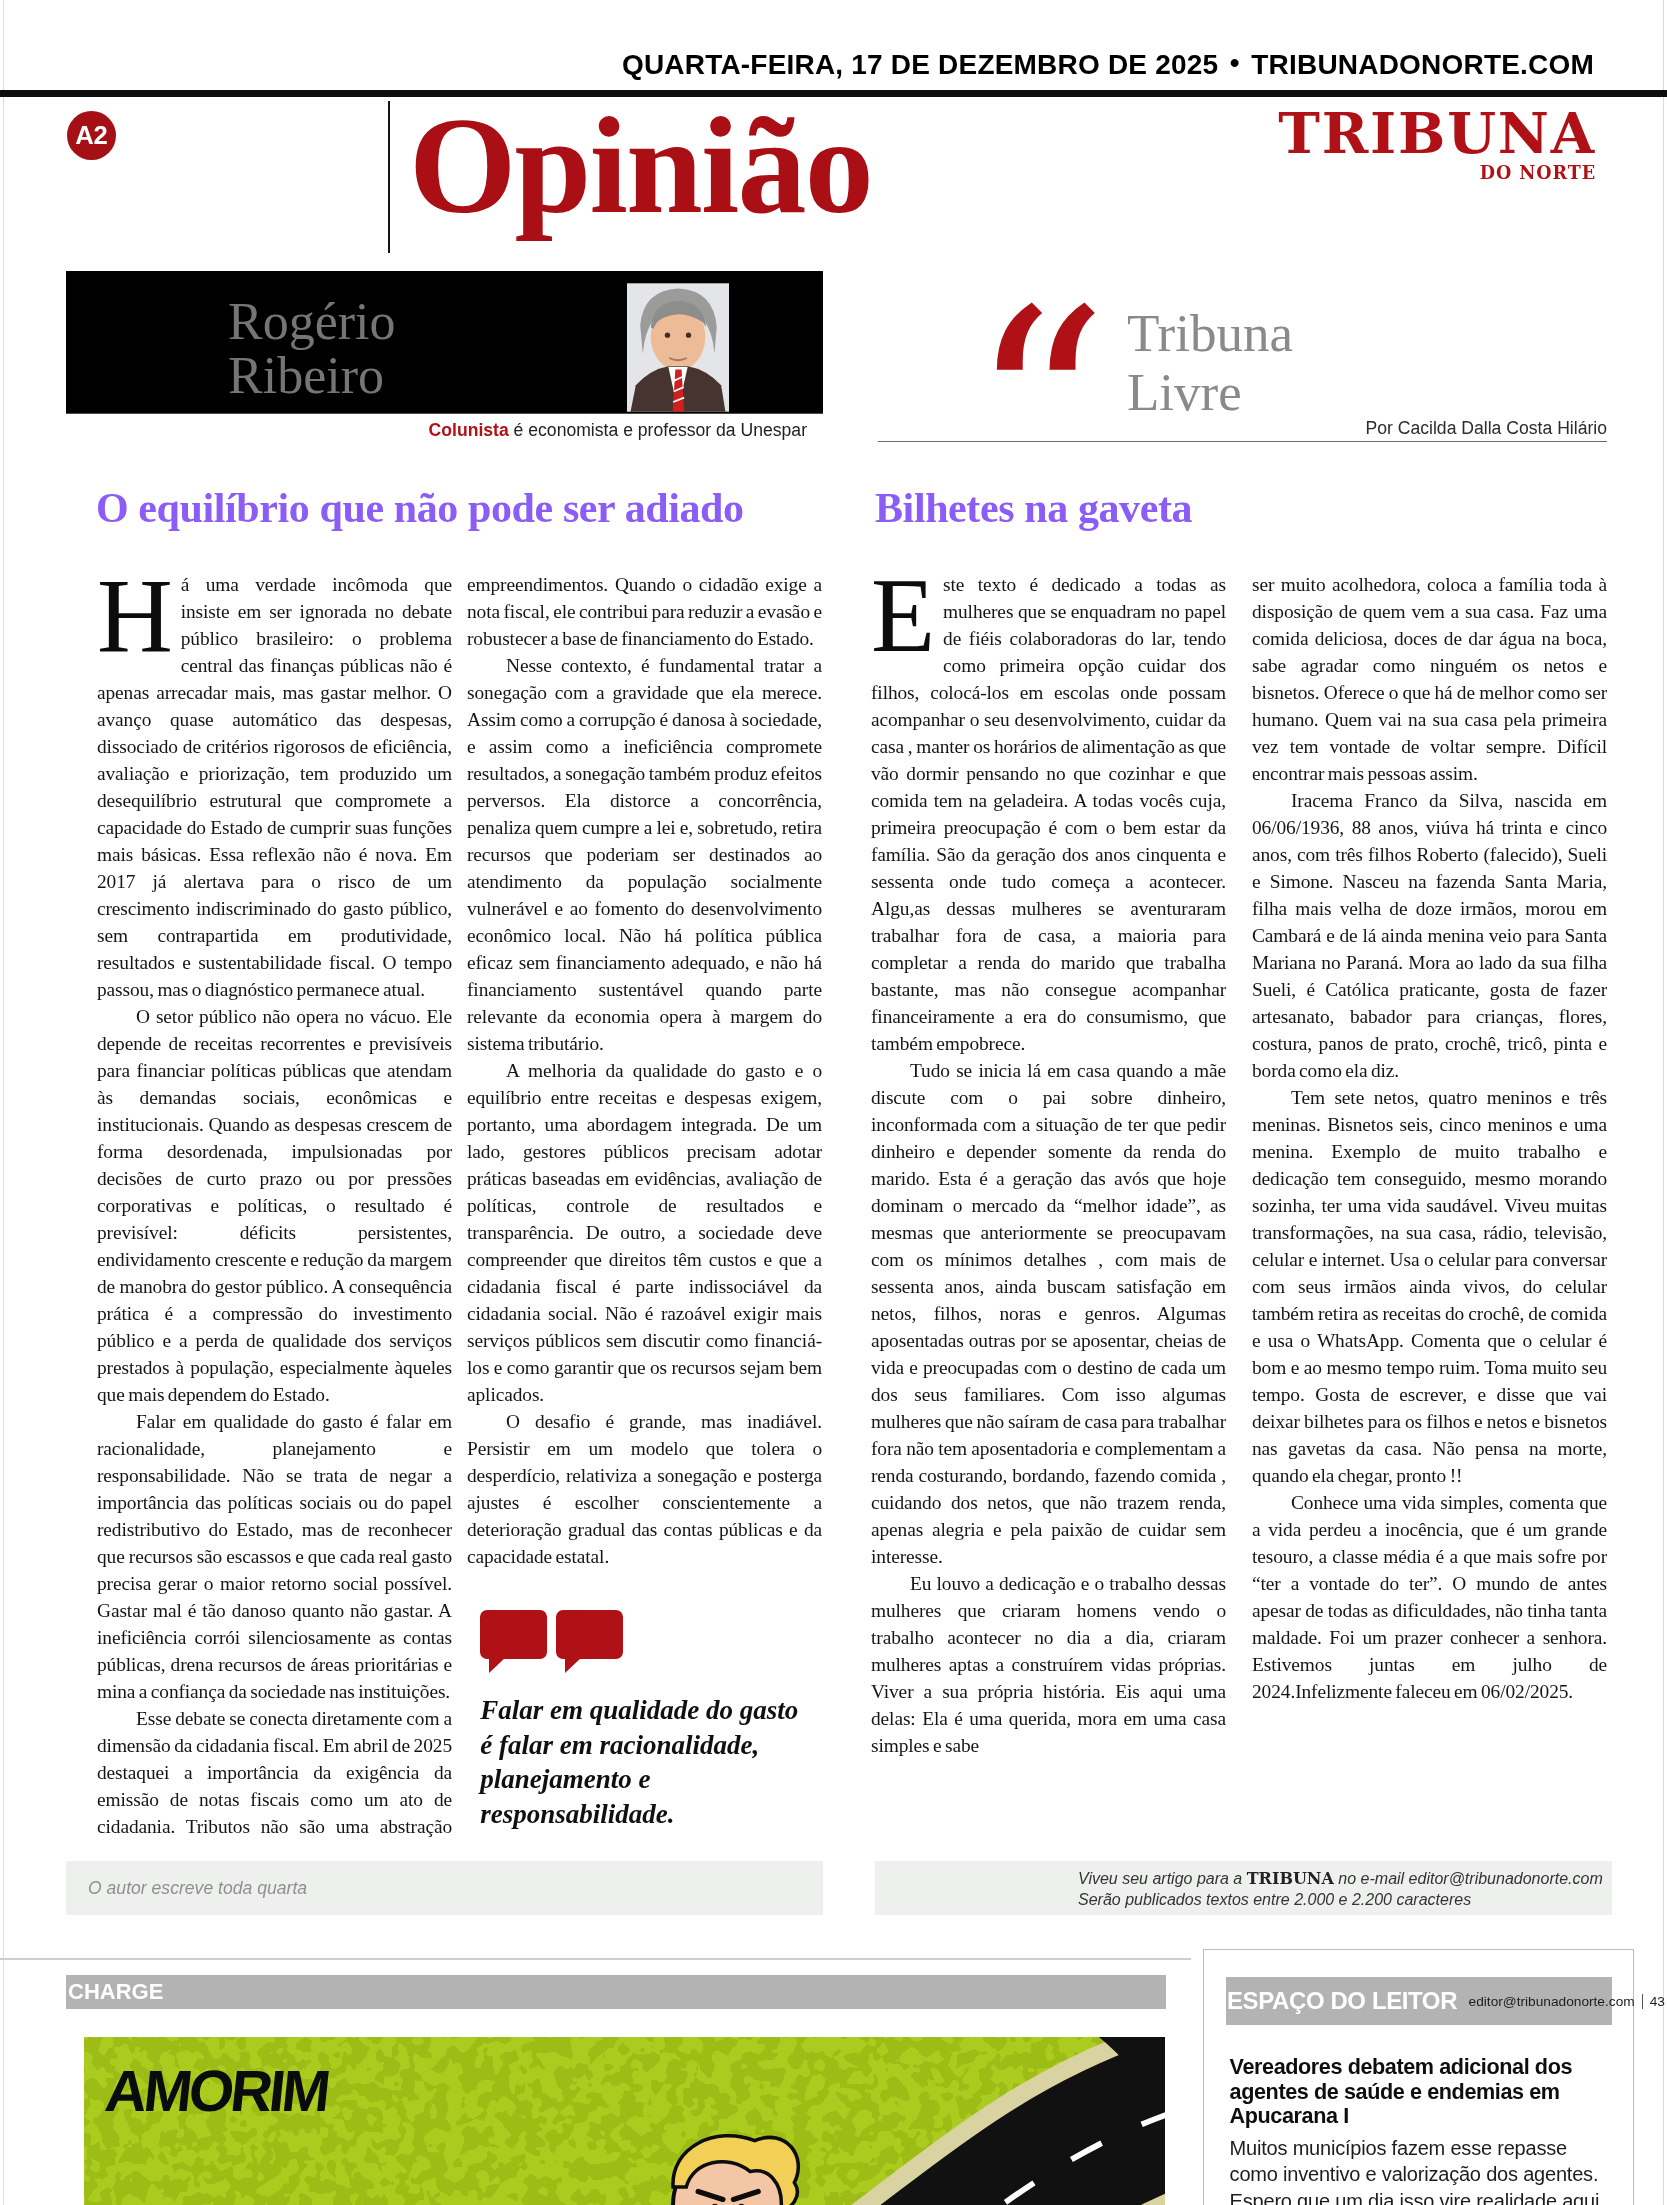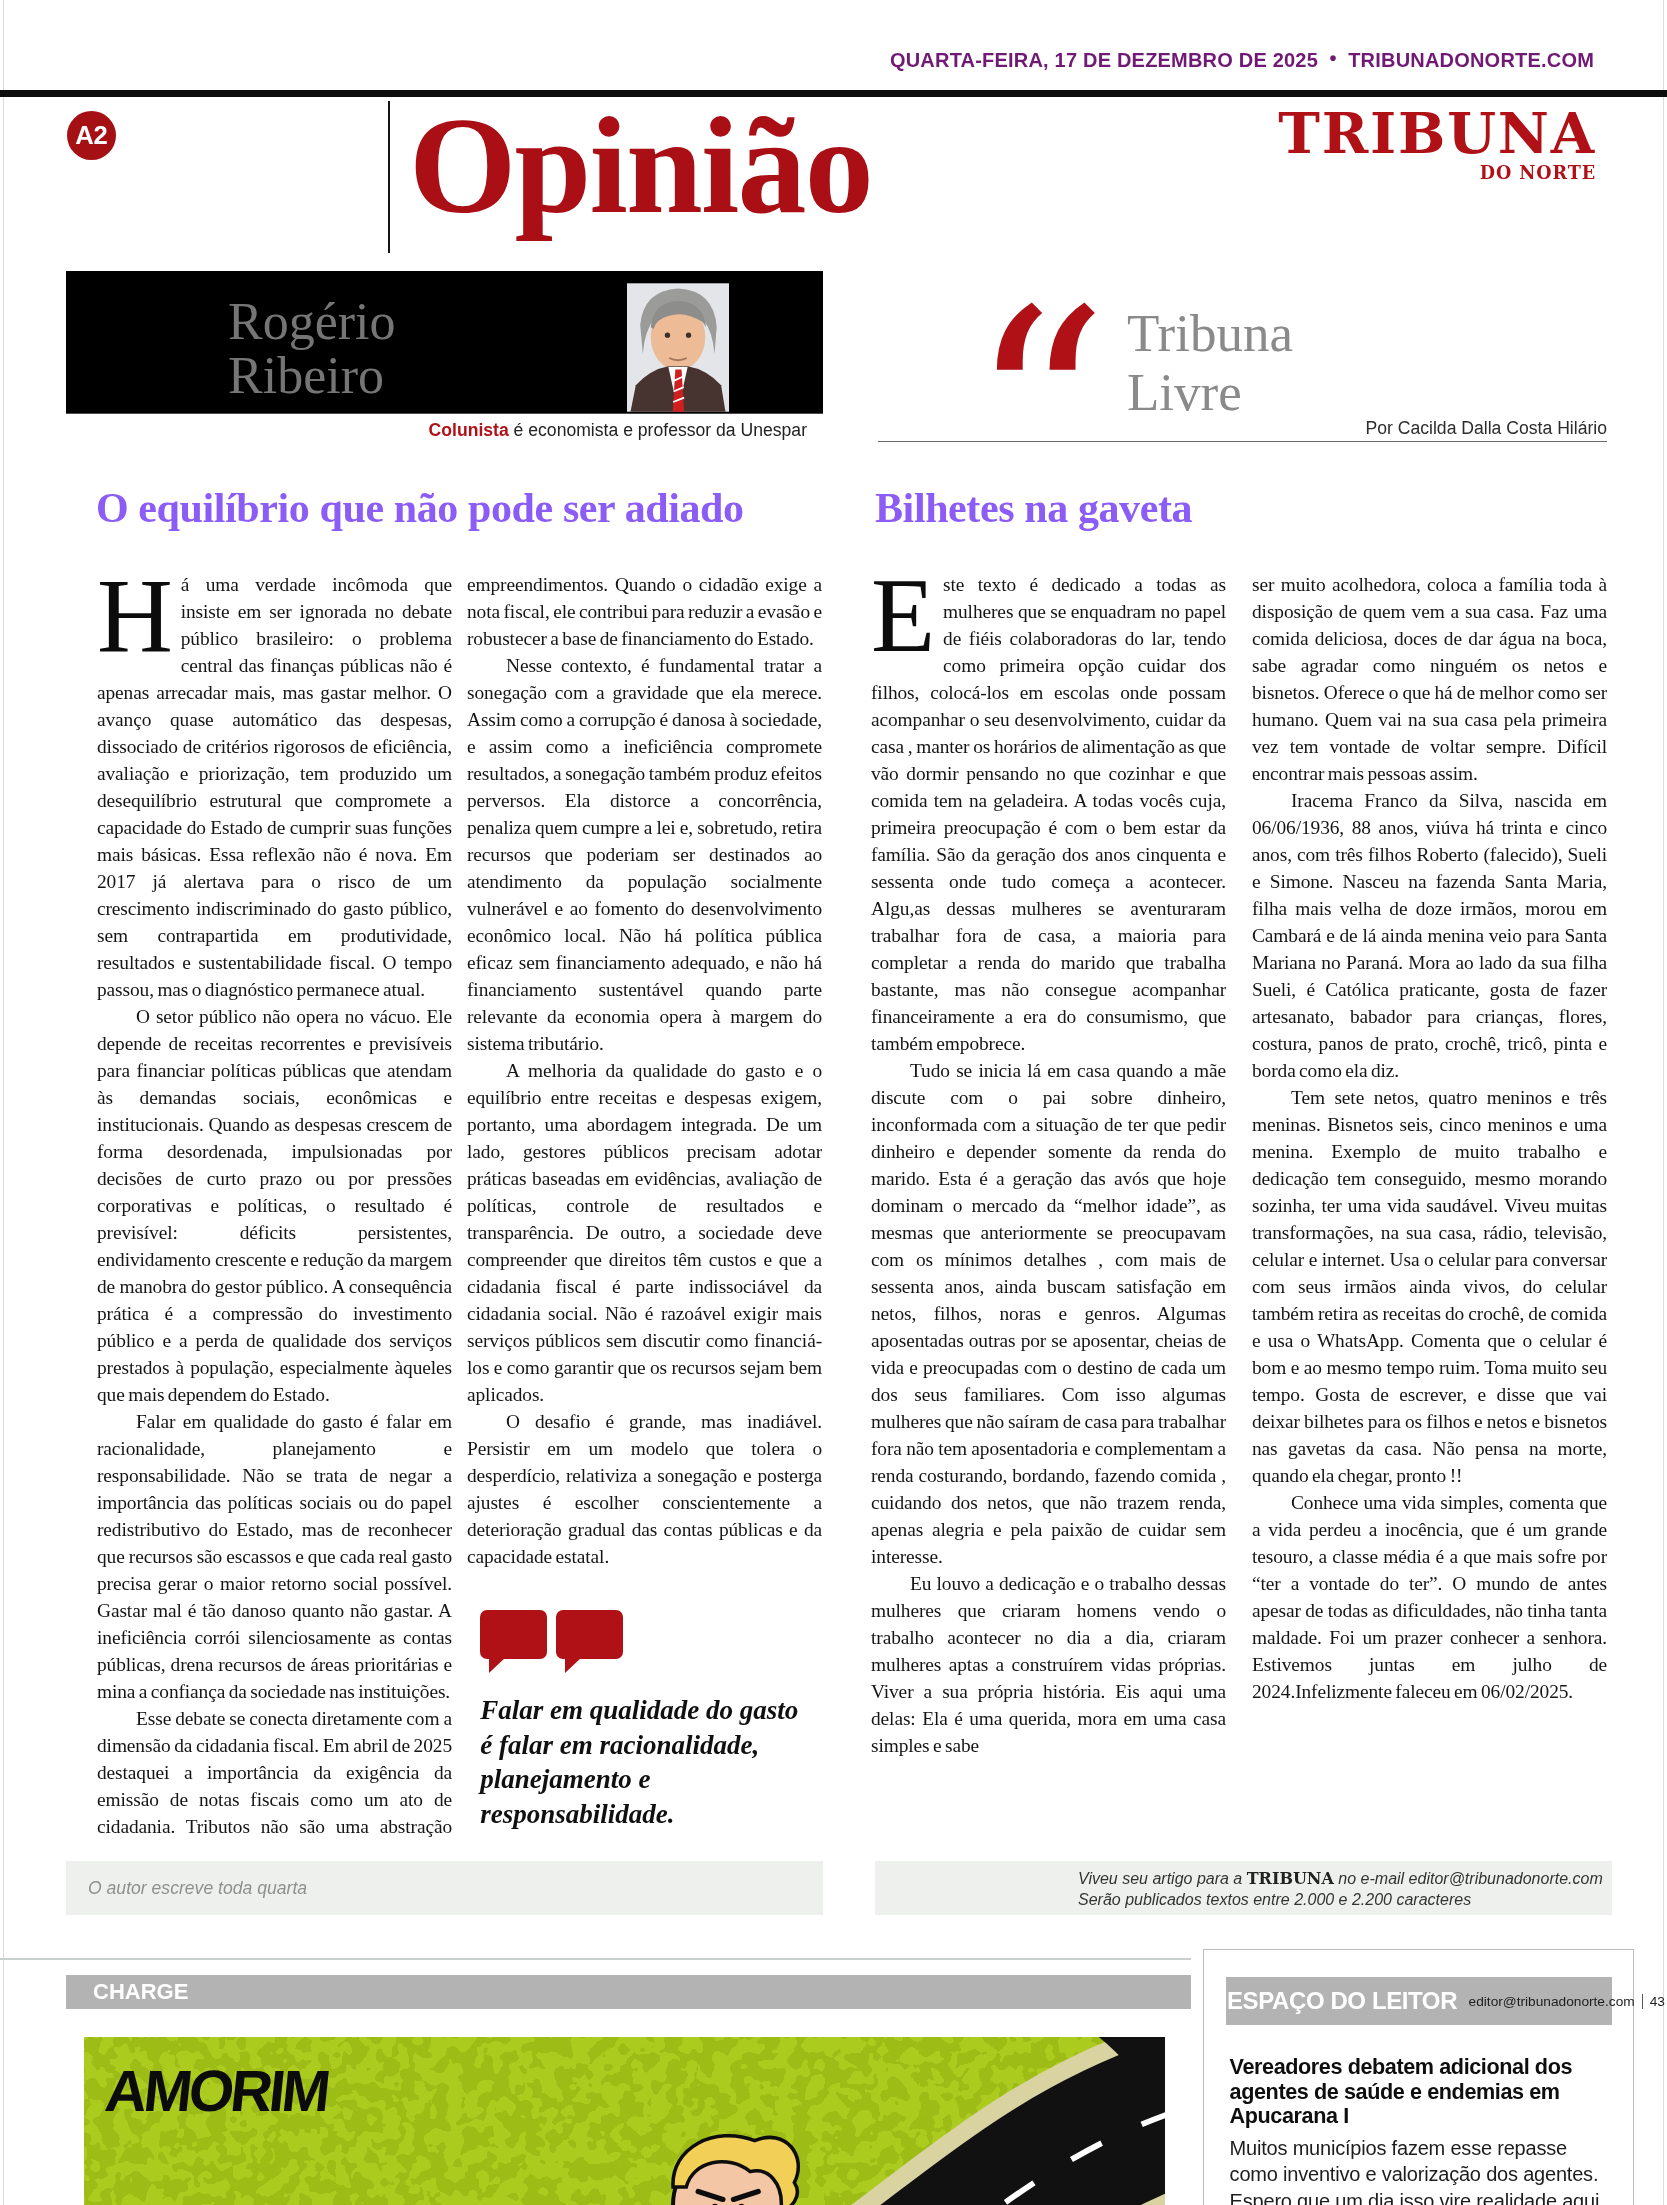--- a/index.html
+++ b/index.html
@@ -3,21 +3,21 @@
 <meta charset="utf-8">
 <style>
   html,body{margin:0;padding:0;background:#ffffff;}
   #page{position:relative;width:1667px;height:2840px;background:#fff;overflow:hidden;
         font-family:"Liberation Serif", serif;color:#161616;}
   .edge{position:absolute;top:0;bottom:0;width:1.3px;background:#dcdcdc;}
   .edge.l{left:3.1px}.edge.r{right:3.1px}
 
   
   .dateline{position:absolute;top:49px;right:73px;font-family:"Liberation Sans",sans-serif;
-            font-weight:bold;font-size:20px;letter-spacing:0.2px;color:#701a75;}
+            font-weight:bold;font-size:28px;letter-spacing:0.2px;color:#000000;}
   .dateline .dot{display:inline-block;margin:0 11.5px;transform:translateY(-1.8px);}
   .toprule{position:absolute;left:0;top:90px;width:1667px;height:6.6px;background:#0d0d0d;}
   .brand{position:absolute;top:105px;right:71px;text-align:right;color:#b01116;}
   .brand-main{font-family:"DejaVu Serif",serif;font-weight:bold;font-size:56px;line-height:1;letter-spacing:1.8px;}
   .brand-sub{font-family:"DejaVu Serif",serif;font-weight:bold;font-size:17.6px;line-height:1;margin-top:2.6px;letter-spacing:0.9px;}
   .badge{position:absolute;left:67px;top:111px;width:49px;height:49px;border-radius:50%;
          background:#a51014;color:#fff;font-family:"Liberation Sans",sans-serif;font-weight:bold;
          font-size:25.6px;display:flex;align-items:center;justify-content:center;}
   .vline{position:absolute;left:388px;top:101px;width:2.2px;height:152px;background:#131313;}
   .opiniao{position:absolute;left:409px;top:94px;font-family:"Liberation Serif",serif;
@@ -69,21 +69,21 @@
                 font-family:"Liberation Sans",sans-serif;}
   .fb-right{left:875px;width:737px;font-family:"Liberation Sans",sans-serif;color:#333;}
   .fb-right .lines{position:absolute;left:203px;top:7px;font-style:italic;font-size:16px;line-height:21px;}
   .fb-right .brandword{font-style:normal;font-weight:bold;font-family:"DejaVu Serif",serif;color:#222;}
 
   .rule-a{position:absolute;left:0;top:1958px;width:1191px;height:1.8px;background:#c9cfcd;}
 
   
   .graybar{position:absolute;background:#b3b3b3;color:#fff;font-family:"Liberation Sans",sans-serif;
            font-weight:bold;display:flex;align-items:center;}
-  .charge-bar{left:66px;top:1975px;width:1098px;height:34px;font-size:22px;padding-left:27px;}
+  .charge-bar{left:66px;top:1975px;width:1098px;height:34px;font-size:22px;padding-left:2px;}
   .cartoon{position:absolute;left:84px;top:2037px;width:1081px;height:571px;}
 
   
   .panel{position:absolute;left:1203px;top:1949px;width:431px;height:789px;background:#fff;
          border:1.3px solid #bdbdbd;box-sizing:border-box;}
   .panel-bar{position:absolute;left:22px;top:27px;width:386px;height:48px;background:#b3b3b3;
              display:flex;align-items:center;font-family:"Liberation Sans",sans-serif;}
   .panel-title{color:#fff;font-weight:bold;font-size:24px;padding-left:1px;letter-spacing:-0.4px;white-space:nowrap;}
   .panel-contact{margin-left:11.5px;font-size:13.7px;color:#1e1e1e;white-space:nowrap;}
   .panel-contact .phone{border-left:1.3px solid #555;margin-left:7px;padding-left:7px;}

